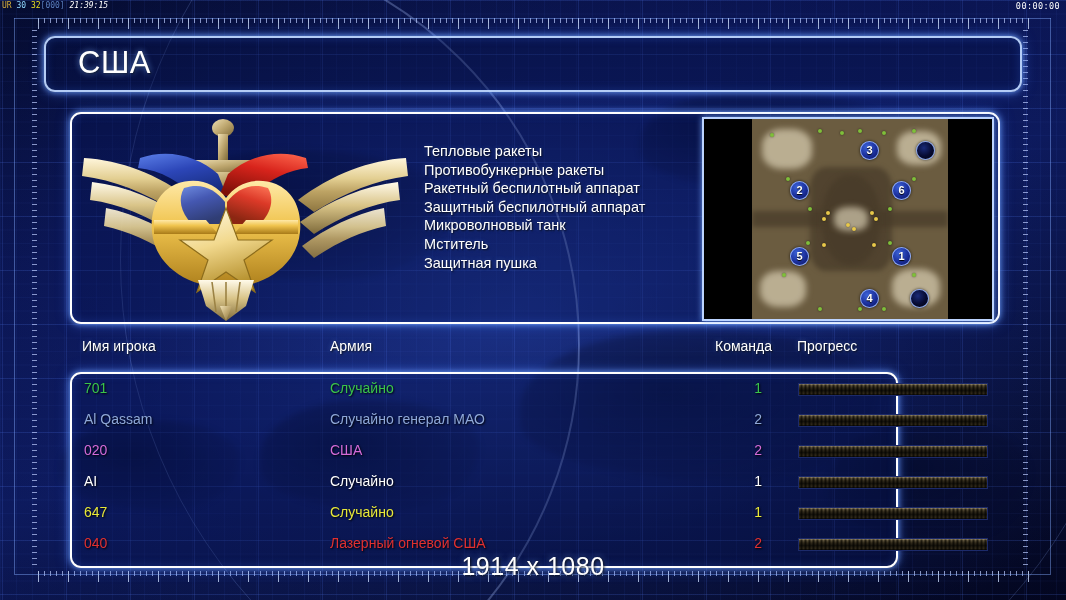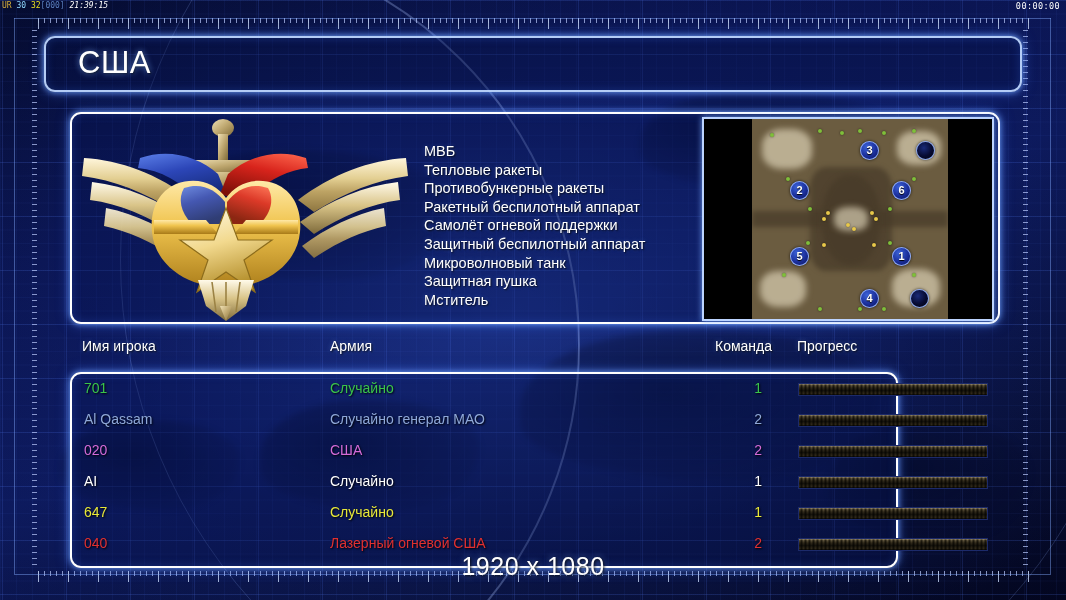--- a/index.html
+++ b/index.html
@@ -432,29 +432,27 @@
 
           <path d="M118 164 L174 164 L166 190 L146 205 L126 190 Z" fill="url(#goldWing2)"></path>
           <path d="M132 166 L136 196 M146 166 L146 200 M160 166 L156 196" stroke="#9b8244" stroke-width="1.6" fill="none"></path>
 
           <path d="M140 190 L152 190 L146 205 Z" fill="url(#swordG)"></path>
         </g>
       </svg>
     </div>
 
     <ul id="unit-list">
-      <li>МВБ</li>
       <li>Тепловые ракеты</li>
       <li>Противобункерные ракеты</li>
       <li>Ракетный беспилотный аппарат</li>
-      <li>Самолёт огневой поддержки</li>
       <li>Защитный беспилотный аппарат</li>
       <li>Микроволновый танк</li>
+      <li>Мститель</li>
       <li>Защитная пушка</li>
-      <li>Мститель</li>
     </ul>
 
     <div id="minimap-frame">
       <div id="minimap-inner">
 
         <div class="terrain" style="left:58px; top:48px; width:82px; height:104px; border-radius:20%;"></div>
         <div class="terrain" style="left:0px;  top:92px; width:196px; height:16px;"></div>
         <div class="terrain" style="left:70px; top:56px; width:58px; height:90px; border-radius:46%;"></div>
         <div class="sand-patch" style="left:82px; top:88px; width:34px; height:24px;"></div>
         <div class="sand-patch" style="left:10px; top:10px; width:50px; height:40px;"></div>
@@ -555,15 +553,15 @@
           <span class="cell-name" style="color: rgb(224, 48, 48);">040</span>
           <span class="cell-army" style="color: rgb(224, 48, 48);">Лазерный огневой США</span>
           <span class="cell-team" style="color: rgb(224, 48, 48);">2</span>
           <div class="progress-track">
             <div class="progress-fill" style="width: 100%;"></div>
           </div>
         </div>
       </div>
   </div>
 
-  <div id="resolution-label">1920 x 1080</div>
+  <div id="resolution-label">1914 x 1080</div>
 
 </div>
 
 </body></html>

